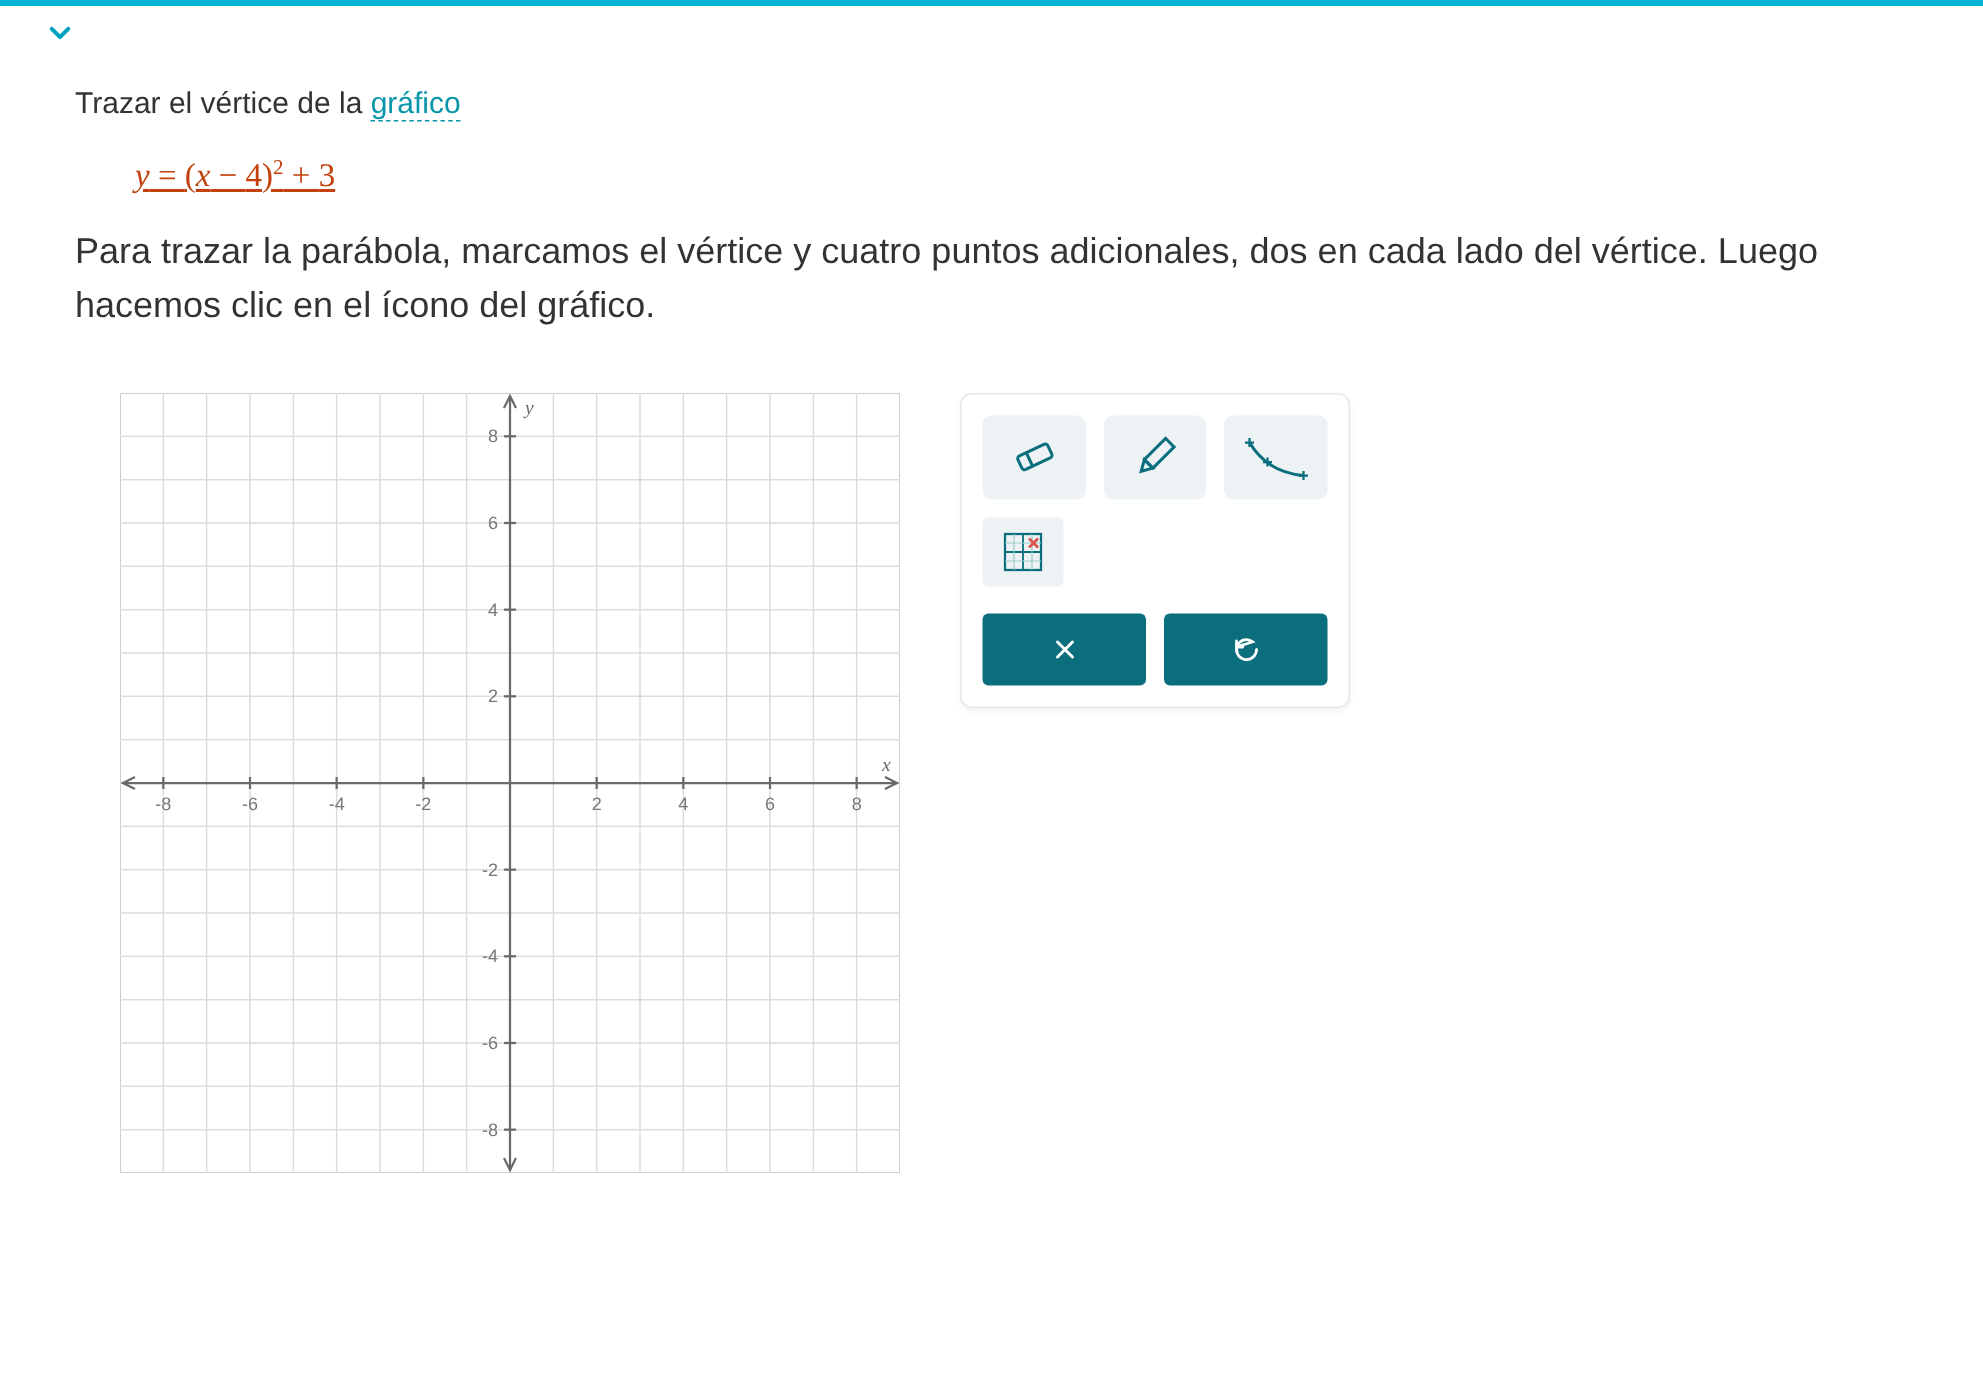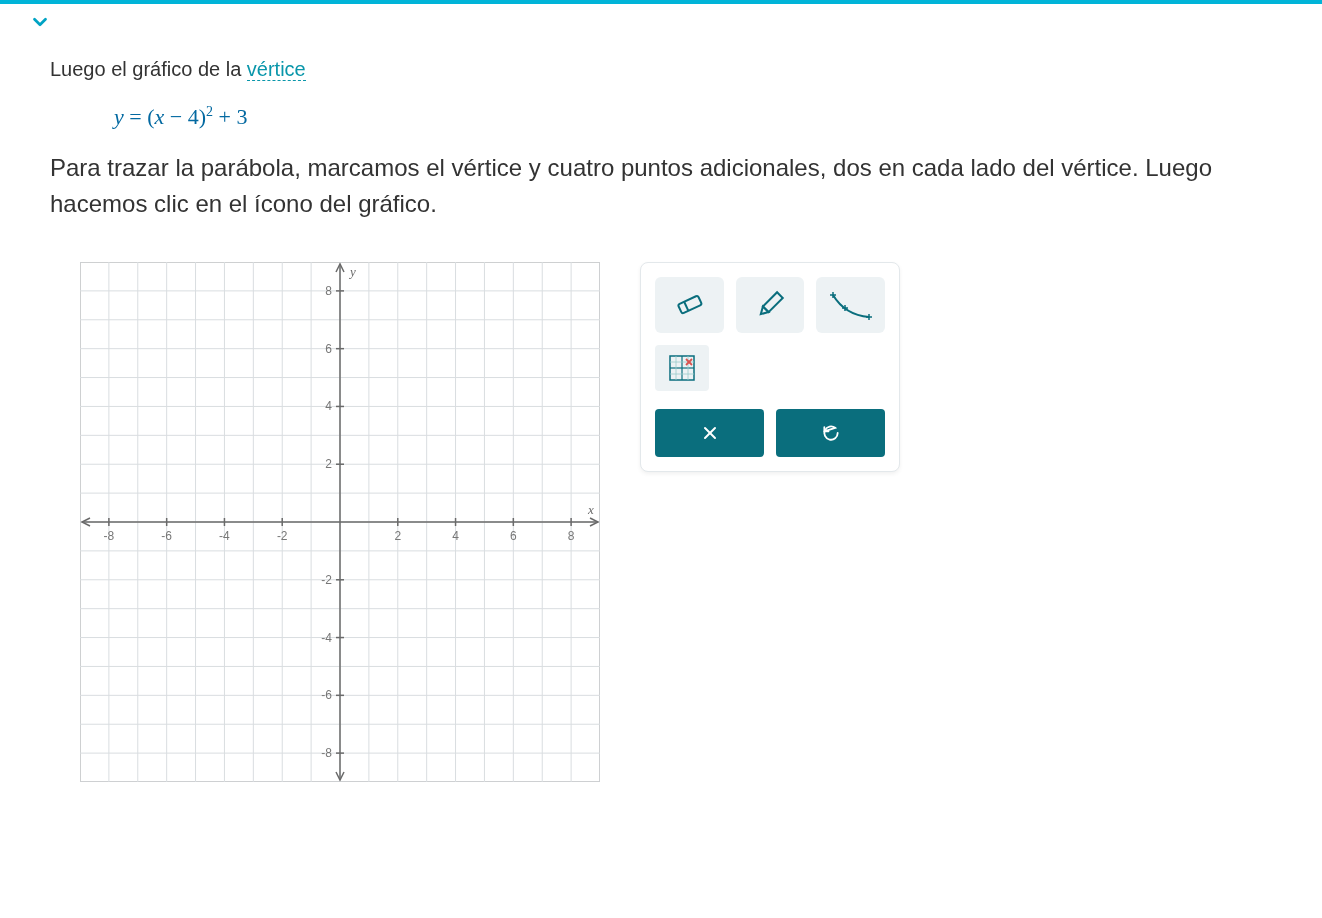--- a/index.html
+++ b/index.html
@@ -35,25 +35,26 @@
       font-size: 20px;
       color: #333;
       line-height: 1.5;
     }
     .link-word {
       color: #0996aa;
       border-bottom: 1px dashed #0996aa;
       cursor: pointer;
     }
     .equation {
-      margin: 20px 0 20px 64px;
+      margin: 20px 0 20px 40px;
       font-family: 'Times New Roman', Times, serif;
       font-style: italic;
       font-size: 22px;
-      color: #0369a1;
+      color: #c2410c;
+      text-decoration: underline;
     }
     .eq-num { font-style: normal; }
     .eq-sup { font-size: 14px; vertical-align: super; font-style: normal; }
     .subinstruction {
       font-size: 24px;
       color: #333;
       line-height: 1.5;
       margin-bottom: 30px;
     }
     .workspace {
@@ -141,21 +142,21 @@
 
 <div class="chevron-box">
   <svg viewBox="0 0 24 24" fill="none" stroke="#00a3c4" stroke-width="3" stroke-linecap="round" stroke-linejoin="round">
     <polyline points="6 9 12 15 18 9"></polyline>
   </svg>
 </div>
 
 <div class="content">
 
   <p class="instruction">
-    <span>Luego el gráfico de la </span><span class="link-word">vértice</span>
+    <span>Trazar el vértice de la </span><span class="link-word">gráfico</span>
   </p>
 
   <div class="equation">
     <span>y</span><span class="eq-num"> = </span><span class="eq-num">(</span><span>x</span><span class="eq-num"> − </span><span class="eq-num">4</span><span class="eq-num">)</span><span class="eq-sup">2</span><span class="eq-num"> + </span><span class="eq-num">3</span>
   </div>
 
   <p class="subinstruction">Para trazar la parábola, marcamos el vértice y cuatro puntos adicionales, dos en cada lado del vértice. Luego hacemos clic en el ícono del gráfico.</p>
 
   <div class="workspace">
 

